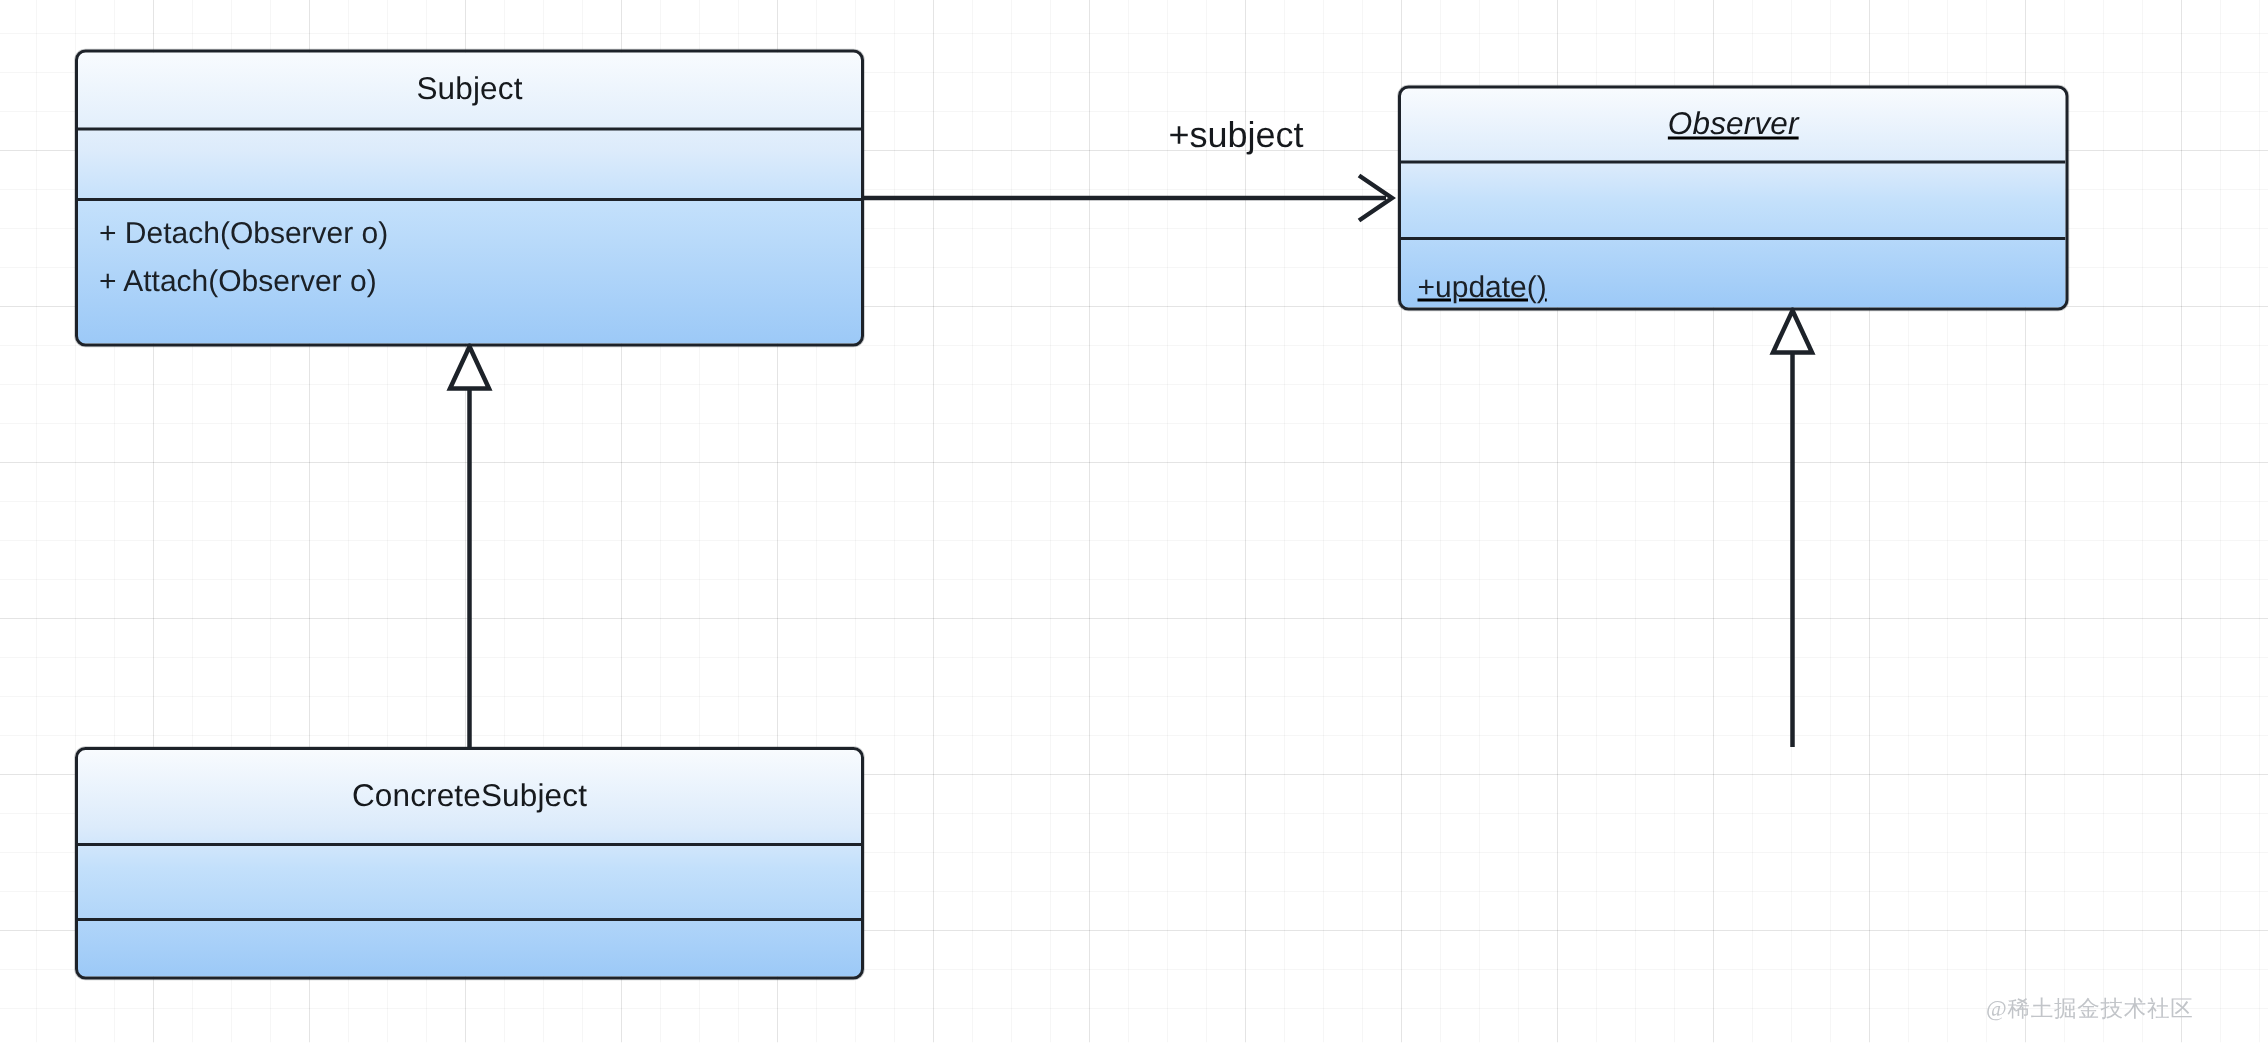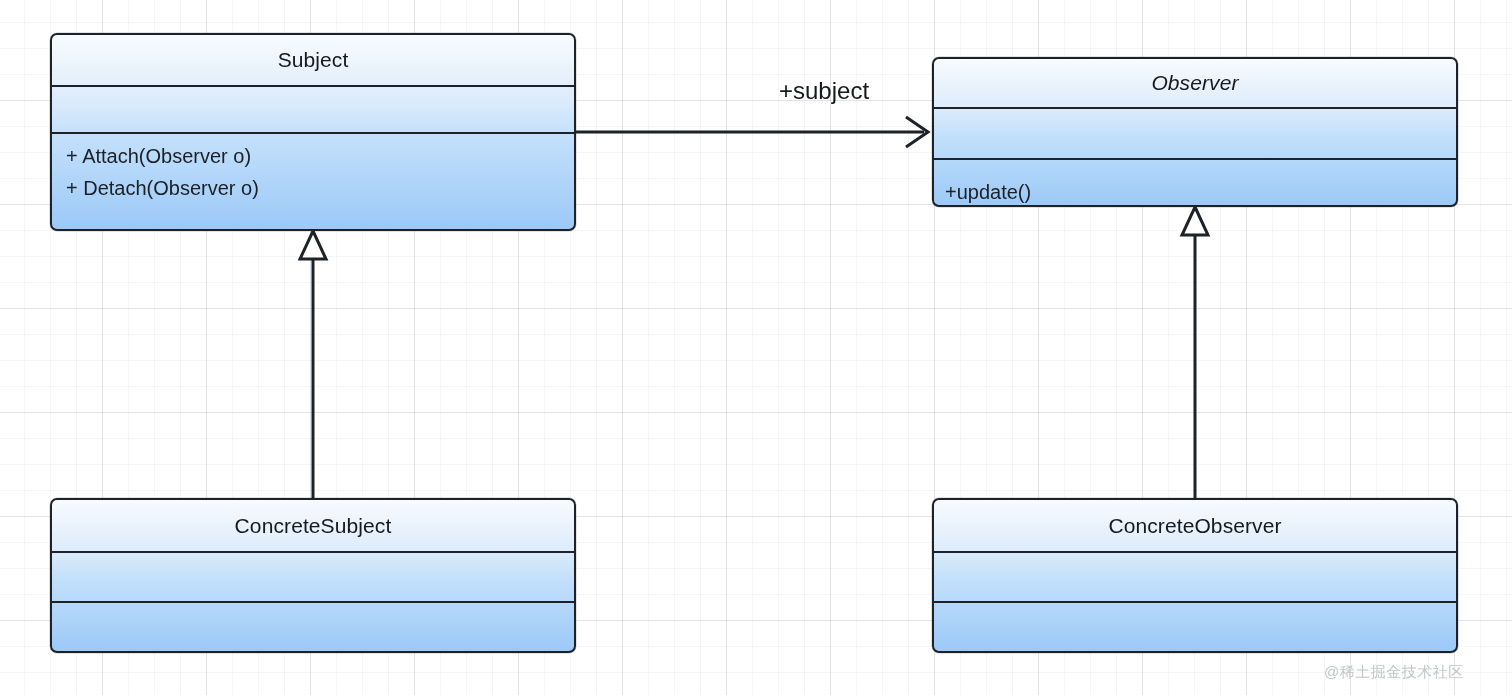--- a/index.html
+++ b/index.html
@@ -117,40 +117,35 @@
       <polygon points="1195,207 1208,235 1182,235" fill="#ffffff" stroke="#1d2229" stroke-width="3" stroke-linejoin="miter"></polygon>
     </g>
   </svg>
 
   <div class="edge-label" style="left:779px; top:77px;">+subject</div>
 
   <div class="uml-class" style="left:50px; top:33px; width:526px; height:198px;">
     <div class="compartment class-title" style="height:50px;">Subject</div>
     <div class="compartment divider-top empty-compartment" style="height:47px;"></div>
     <div class="compartment divider-top members" style="height:95px;">
+      <div class="member-line">+ Detach(Observer o)</div>
       <div class="member-line">+ Attach(Observer o)</div>
-      <div class="member-line">+ Detach(Observer o)</div>
     </div>
   </div>
 
-  <div class="uml-class" style="left:932px; top:57px; width:526px; height:150px;">
+  <div class="uml-class" style="left:932px; top:57px; width:447px; height:150px;text-decoration:underline;">
     <div class="compartment class-title abstract" style="height:48px;">Observer</div>
     <div class="compartment divider-top empty-compartment" style="height:51px;"></div>
     <div class="compartment divider-top members" style="height:47px; padding-top:16px; padding-left:11px;">
       <div class="member-line">+update()</div>
     </div>
   </div>
 
   <div class="uml-class" style="left:50px; top:498px; width:526px; height:155px;">
-    <div class="compartment class-title" style="height:51px;">ConcreteSubject</div>
+    <div class="compartment class-title" style="height:62px;">ConcreteSubject</div>
     <div class="compartment divider-top empty-compartment" style="height:50px;"></div>
     <div class="compartment divider-top empty-compartment" style="height:50px;"></div>
   </div>
 
-  <div class="uml-class" style="left:932px; top:498px; width:526px; height:155px;">
-    <div class="compartment class-title" style="height:51px;">ConcreteObserver</div>
-    <div class="compartment divider-top empty-compartment" style="height:50px;"></div>
-    <div class="compartment divider-top empty-compartment" style="height:50px;"></div>
-  </div>
 
-  <div class="watermark" style="left:1324px; top:663px;">@稀土掘金技术社区</div>
+  <div class="watermark" style="left:1324px; top:663px;font-family:Liberation Serif, serif;">@稀土掘金技术社区</div>
 
 </div>
 
 </body></html>

